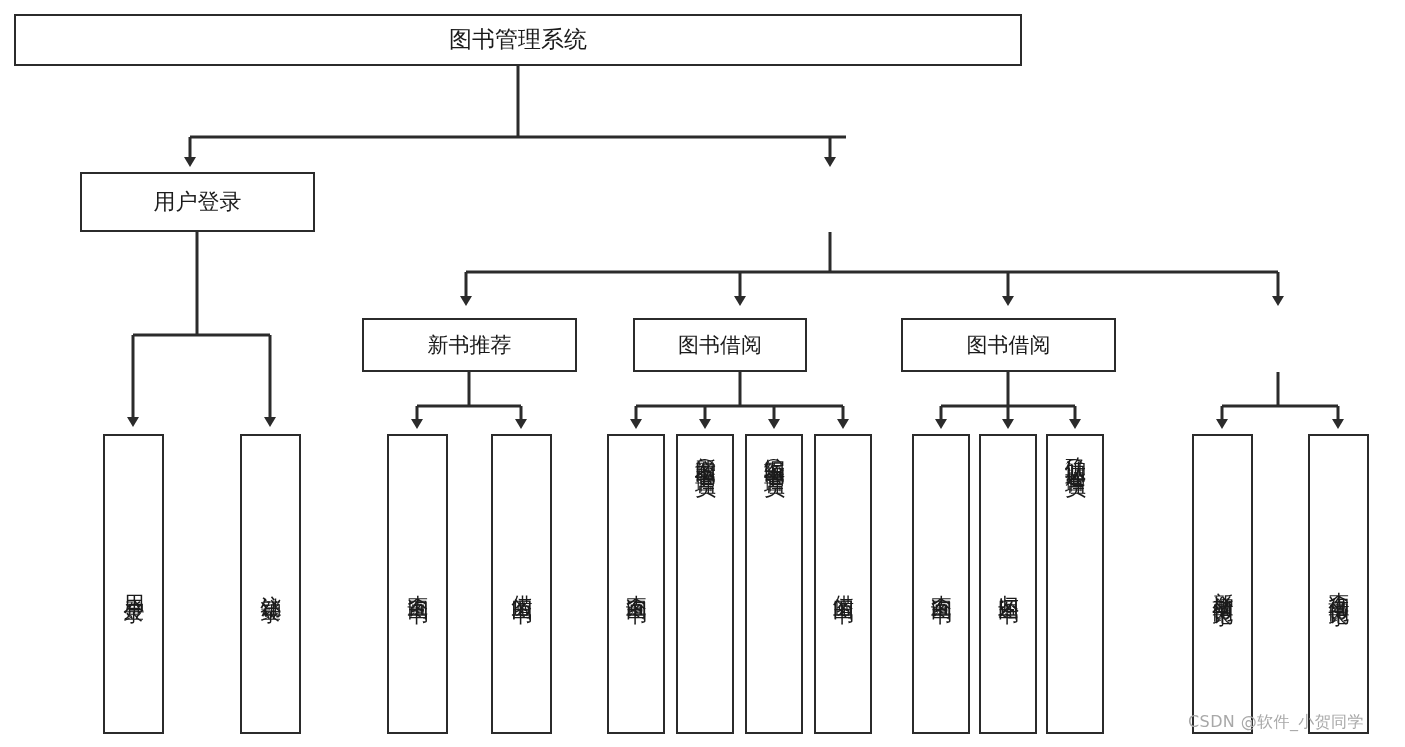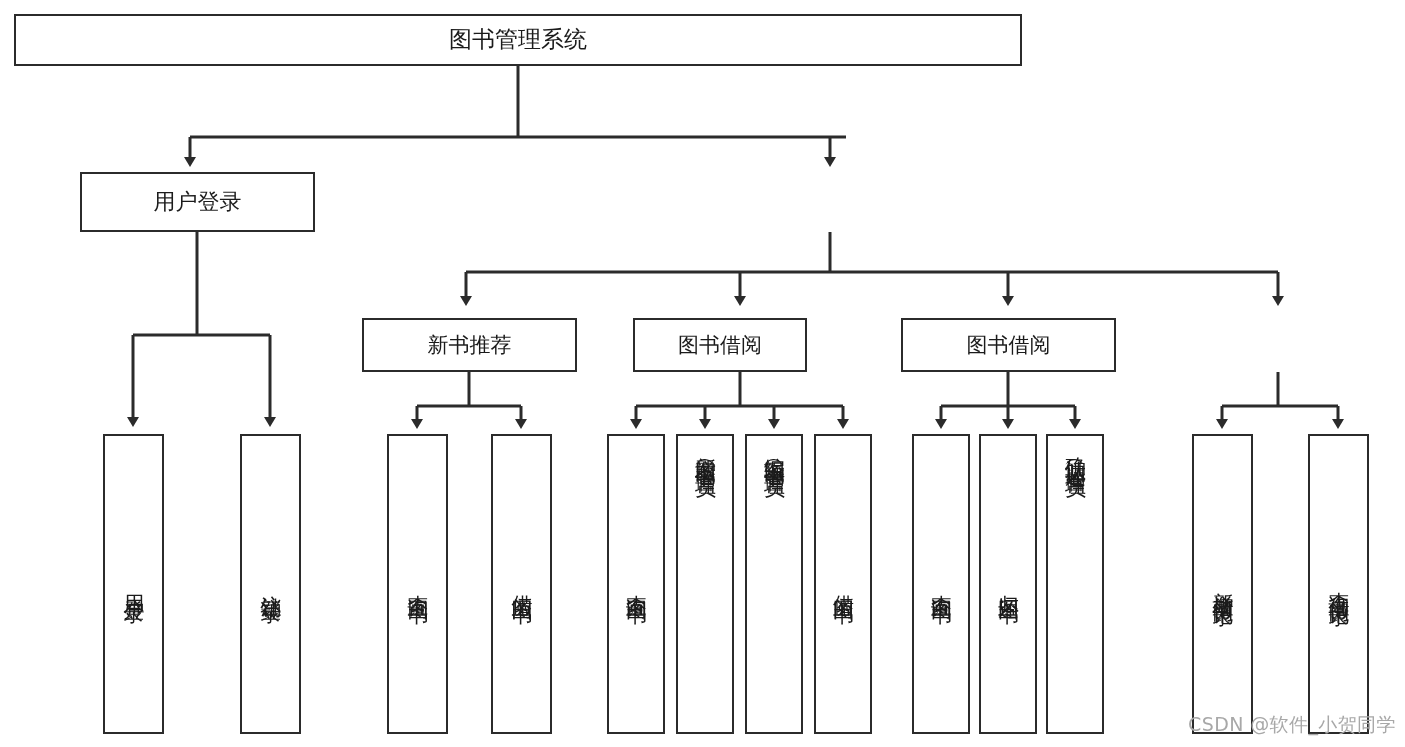--- a/index.html
+++ b/index.html
@@ -59,21 +59,21 @@
     writing-mode: vertical-rl;
     text-orientation: upright;
     letter-spacing: 3px;
     white-space: nowrap;
     display: block;
   }
   .watermark {
     position: absolute;
     left: 1188px;
     top: 712px;
-    font-size: 19px;
+    font-size: 16px;
     color: #a8a8a8;
     white-space: nowrap;
     letter-spacing: 0.4px;
   }
 </style>
 </head>
 <body>
 
 <div id="diagram-root">
 

